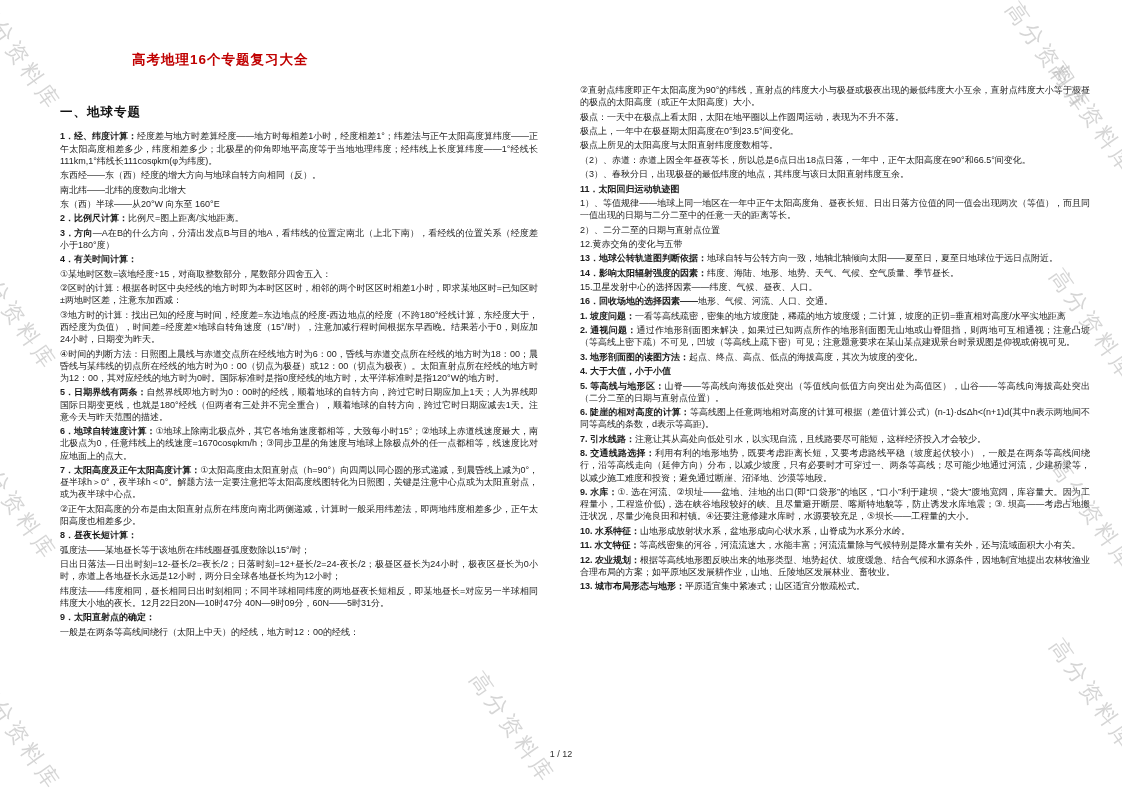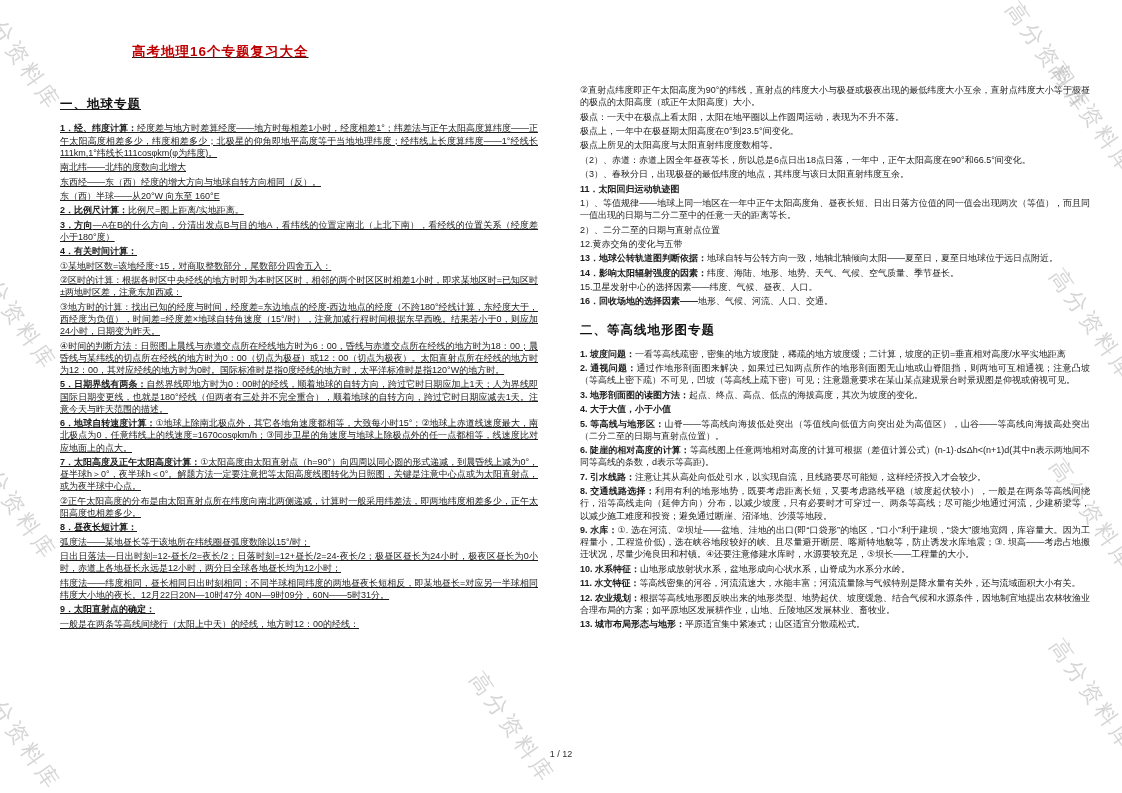--- a/index.html
+++ b/index.html
@@ -3,21 +3,21 @@
 <meta charset="utf-8">
 <style>
   html,body { margin:0; padding:0; background:#e8e8e8; }
   .page {
     position:relative; width:1122px; height:793px; margin:0 auto;
     background:#ffffff; overflow:hidden;
     font-family:"Liberation Sans","DejaVu Sans",sans-serif;
     color:#1c1c1c;
   }
   .col { position:absolute; font-size:9px; line-height:12.2px; text-align:justify; }
-  .col-left  { left:60px;  top:40px; width:478px;text-decoration:underline; }
+  .col-left  { left:60px;  top:48px; width:478px; }
   .col-right { left:580px; top:48px; width:510px;margin-top:36px; }
   .doc-title {
     color:#c00000; font-size:13.5px; font-weight:bold;
     margin:6px 0 40px 72px; letter-spacing:1px;
   }
   .sec-heading {
     font-size:12.5px; font-weight:bold; color:#111;
     margin:0 0 12px 0; letter-spacing:1px;
   }
   .sec-heading.mid { margin-top:16px; }
@@ -58,22 +58,22 @@
   <span class="wm wm7">高分资料库</span>
   <span class="wm wm8">高分资料库</span>
   <span class="wm wm9">高分资料库</span>
   <span class="wm wm10">高分资料库</span>
 
   <div class="col col-left">
     <div class="doc-title">高考地理16个专题复习大全</div>
     <div class="sec-heading">一、地球专题</div>
     <div>
         <p class="para"><b>1．经、纬度计算：</b><span>经度差与地方时差算经度——地方时每相差1小时，经度相差1°；纬差法与正午太阳高度算纬度——正午太阳高度相差多少，纬度相差多少；北极星的仰角即地平高度等于当地地理纬度；经纬线上长度算纬度——1°经线长111km,1°纬线长111cosφkm(φ为纬度)。</span></p>
+        <p class="para"><span>东西经——东（西）经度的增大方向与地球自转方向相同（反）。</span></p>
         <p class="para"><span>南北纬——北纬的度数向北增大</span></p>
-        <p class="para"><span>东西经——东（西）经度的增大方向与地球自转方向相同（反）。</span></p>
         <p class="para"><span>东（西）半球——从20°W 向东至 160°E</span></p>
         <p class="para"><b>2．比例尺计算：</b><span>比例尺=图上距离/实地距离。</span></p>
         <p class="para"><b>3．方向</b><span>—A在B的什么方向，分清出发点B与目的地A，看纬线的位置定南北（上北下南），看经线的位置关系（经度差小于180°度）</span></p>
         <p class="para"><b>4．有关时间计算：</b></p>
         <p class="para"><span>①某地时区数=该地经度÷15，对商取整数部分，尾数部分四舍五入：</span></p>
         <p class="para"><span>②区时的计算：根据各时区中央经线的地方时即为本时区区时，相邻的两个时区区时相差1小时，即求某地区时=已知区时±两地时区差，注意东加西减：</span></p>
         <p class="para"><span>③地方时的计算：找出已知的经度与时间，经度差=东边地点的经度-西边地点的经度（不跨180°经线计算，东经度大于，西经度为负值），时间差=经度差×地球自转角速度（15°/时），注意加减行程时间根据东早西晚。结果若小于0，则应加24小时，日期变为昨天。</span></p>
         <p class="para"><span>④时间的判断方法：日照图上晨线与赤道交点所在经线地方时为6：00，昏线与赤道交点所在经线的地方时为18：00；晨昏线与某纬线的切点所在经线的地方时为0：00（切点为极昼）或12：00（切点为极夜）。太阳直射点所在经线的地方时为12：00，其对应经线的地方时为0时。国际标准时是指0度经线的地方时，太平洋标准时是指120°W的地方时。</span></p>
         <p class="para"><b>5．日期界线有两条：</b><span>自然界线即地方时为0：00时的经线，顺着地球的自转方向，跨过它时日期应加上1天；人为界线即国际日期变更线，也就是180°经线（但两者有三处并不完全重合），顺着地球的自转方向，跨过它时日期应减去1天。注意今天与昨天范围的描述。</span></p>
         <p class="para"><b>6．地球自转速度计算：</b><span>①地球上除南北极点外，其它各地角速度都相等，大致每小时15°；②地球上赤道线速度最大，南北极点为0，任意纬线上的线速度=1670cosφkm/h；③同步卫星的角速度与地球上除极点外的任一点都相等，线速度比对应地面上的点大。</span></p>
@@ -98,21 +98,20 @@
         <p class="para"><span>（3）、春秋分日，出现极昼的最低纬度的地点，其纬度与该日太阳直射纬度互余。</span></p>
         <p class="para"><b>11．太阳回归运动轨迹图</b></p>
         <p class="para"><span>1）、等值规律——地球上同一地区在一年中正午太阳高度角、昼夜长短、日出日落方位值的同一值会出现两次（等值），而且同一值出现的日期与二分二至中的任意一天的距离等长。</span></p>
         <p class="para"><span>2）、二分二至的日期与直射点位置</span></p>
         <p class="para"><span>12.黄赤交角的变化与五带</span></p>
         <p class="para"><b>13．地球公转轨道图判断依据：</b><span>地球自转与公转方向一致，地轴北轴倾向太阳——夏至日，夏至日地球位于远日点附近。</span></p>
         <p class="para"><b>14．影响太阳辐射强度的因素：</b><span>纬度、海陆、地形、地势、天气、气候、空气质量、季节昼长。</span></p>
         <p class="para"><span>15.卫星发射中心的选择因素——纬度、气候、昼夜、人口。</span></p>
         <p class="para"><b>16．回收场地的选择因素——</b><span>地形、气候、河流、人口、交通。</span></p>
       </div>
-    <div class="sec-heading mid">二、等高线地形图专题</div>
     <div>
         <p class="para"><b>1. 坡度问题：</b><span>一看等高线疏密，密集的地方坡度陡，稀疏的地方坡度缓；二计算，坡度的正切=垂直相对高度/水平实地距离</span></p>
         <p class="para"><b>2. 通视问题：</b><span>通过作地形剖面图来解决，如果过已知两点所作的地形剖面图无山地或山脊阻挡，则两地可互相通视；注意凸坡（等高线上密下疏）不可见，凹坡（等高线上疏下密）可见；注意题意要求在某山某点建观景台时景观图是仰视或俯视可见。</span></p>
         <p class="para"><b>3. 地形剖面图的读图方法：</b><span>起点、终点、高点、低点的海拔高度，其次为坡度的变化。</span></p>
         <p class="para"><b>4. 大于大值，小于小值</b></p>
         <p class="para"><b>5. 等高线与地形区：</b><span>山脊——等高线向海拔低处突出（等值线向低值方向突出处为高值区），山谷——等高线向海拔高处突出（二分二至的日期与直射点位置）。</span></p>
         <p class="para"><b>6. 陡崖的相对高度的计算：</b><span>等高线图上任意两地相对高度的计算可根据（差值计算公式）(n-1)·d≤Δh&lt;(n+1)d(其中n表示两地间不同等高线的条数，d表示等高距)。</span></p>
         <p class="para"><b>7. 引水线路：</b><span>注意让其从高处向低处引水，以实现自流，且线路要尽可能短，这样经济投入才会较少。</span></p>
         <p class="para"><b>8. 交通线路选择：</b><span>利用有利的地形地势，既要考虑距离长短，又要考虑路线平稳（坡度起伏较小），一般是在两条等高线间绕行，沿等高线走向（延伸方向）分布，以减少坡度，只有必要时才可穿过一、两条等高线；尽可能少地通过河流，少建桥梁等，以减少施工难度和投资；避免通过断崖、沼泽地、沙漠等地段。</span></p>
         <p class="para"><b>9. 水库：</b><span>①. 选在河流、②坝址——盆地、洼地的出口(即“口袋形”的地区，“口小”利于建坝，“袋大”腹地宽阔，库容量大。因为工程量小，工程造价低)，选在峡谷地段较好的峡、且尽量避开断层、喀斯特地貌等，防止诱发水库地震；③. 坝高——考虑占地搬迁状况，尽量少淹良田和村镇。④还要注意修建水库时，水源要较充足，⑤坝长——工程量的大小。</span></p>

